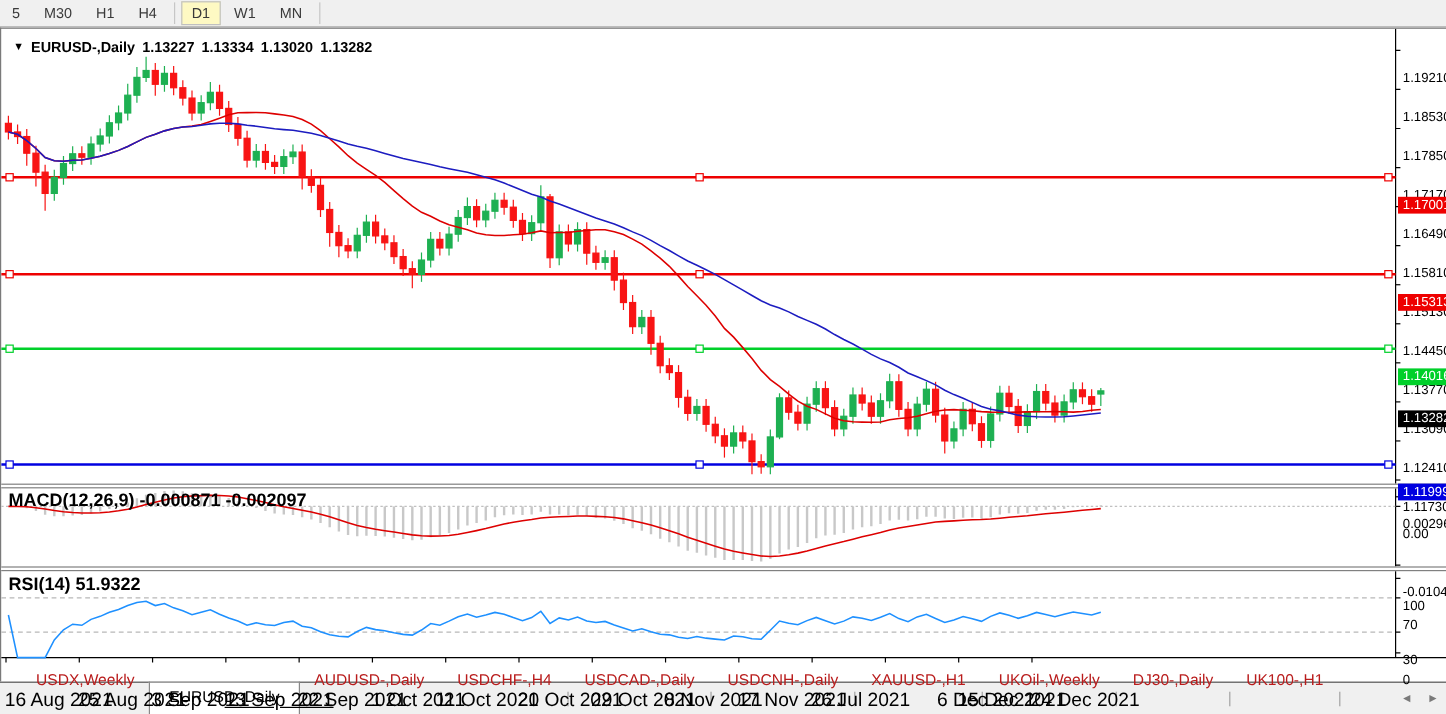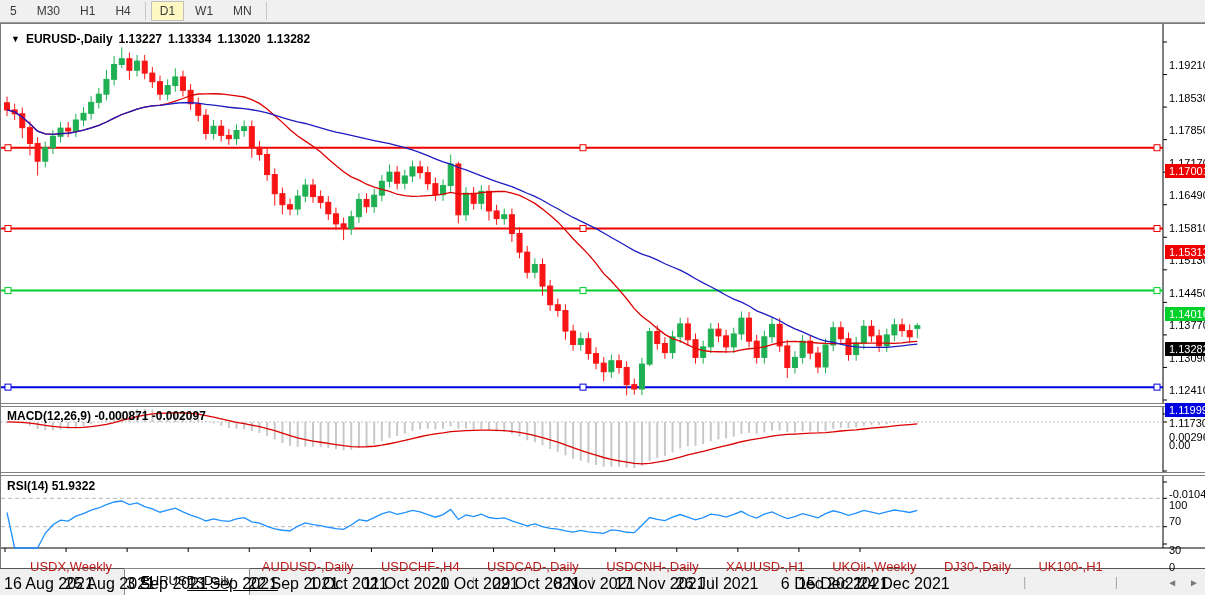--- a/index.html
+++ b/index.html
@@ -19,21 +19,21 @@
   #chart-window { position:absolute; left:0; top:23px; width:1205px; height:545px;
     background:#fff; border-top:1px solid #7a7a7a; border-left:1px solid #7a7a7a; }
 
   #title-row { position:absolute; left:10px; top:8px; font-size:12px; font-weight:bold;
     color:#000; display:flex; gap:6px; align-items:center; z-index:5; }
   #title-row .caret { font-size:9px; }
 
   .splitter { position:absolute; left:0; width:1205px; height:4px; background:#fff;
     border-top:1px solid #808080; border-bottom:1px solid #808080; z-index:4; }
 
-  .pane-label { position:absolute; left:6px; font-size:12px; font-weight:bold; color:#000; z-index:5; }
+  .pane-label { position:absolute; left:6px; font-size:15px; font-weight:bold; color:#000; z-index:5; }
 
   svg#paint { position:absolute; left:0; top:0; z-index:1; }
 
   .axis-label { position:absolute; left:1168px; font-size:11px; color:#000; z-index:3; }
   .price-badge { position:absolute; left:1164px; width:41px; font-size:11px;
     padding:1px 2px 1px 4px; color:#fff; z-index:6; line-height:12px; }
   .date-label { position:absolute; font-size:16px; color:#000; z-index:3; white-space:nowrap; }
 
   
   #tabs-bar { position:absolute; left:0; top:568px; width:1205px; height:27px;

